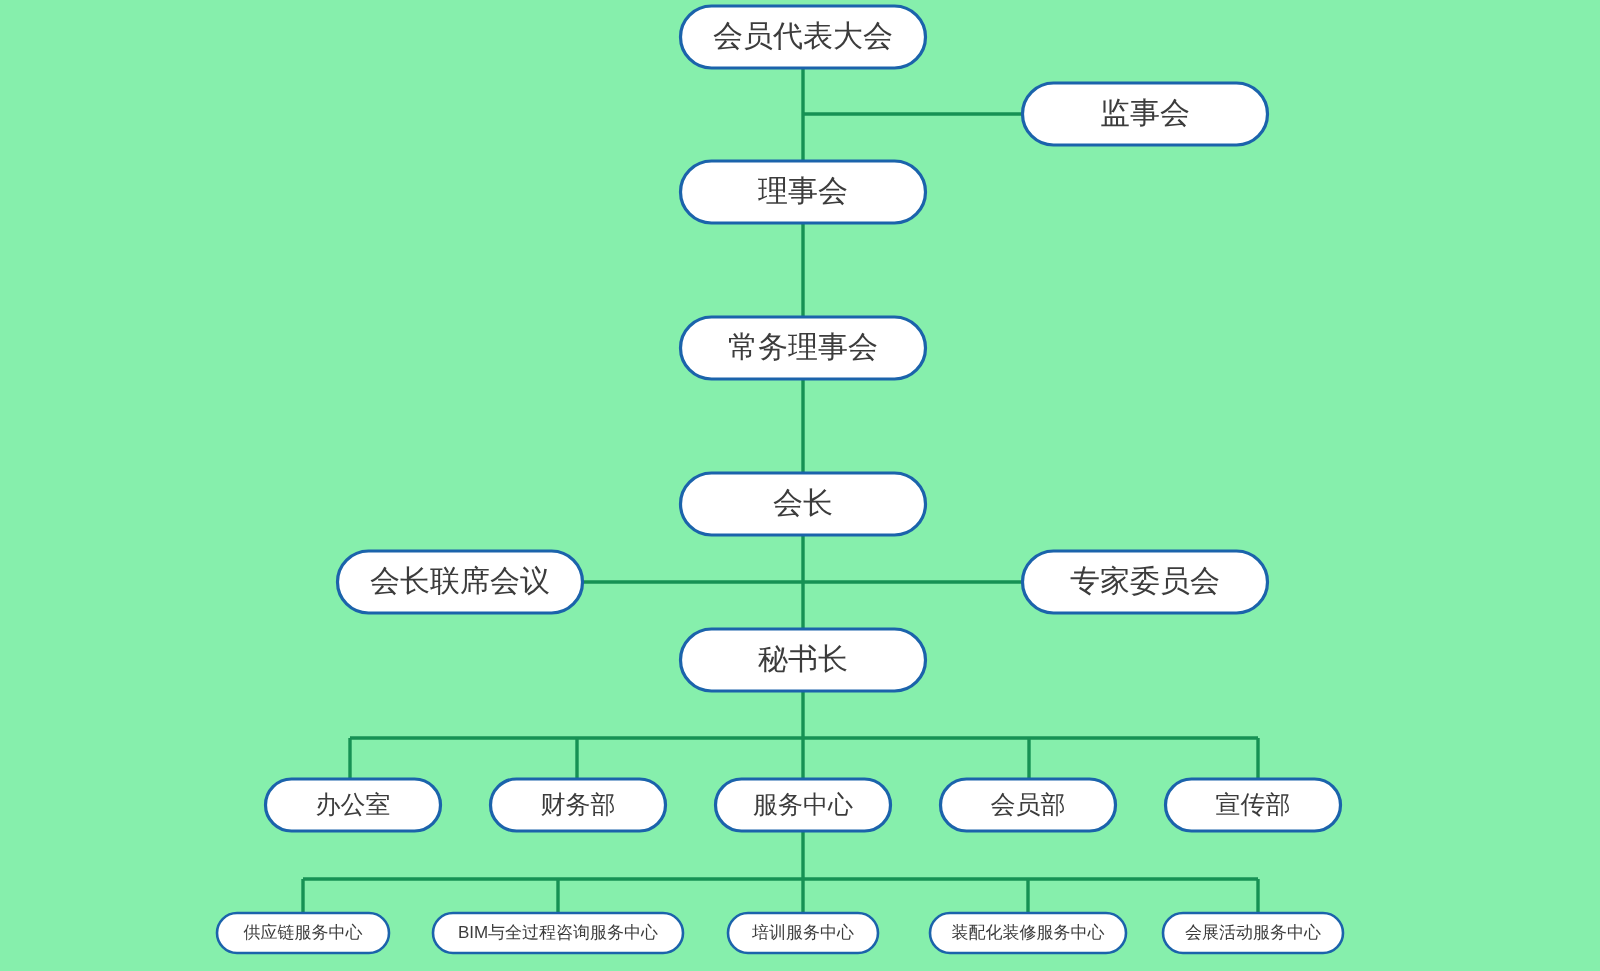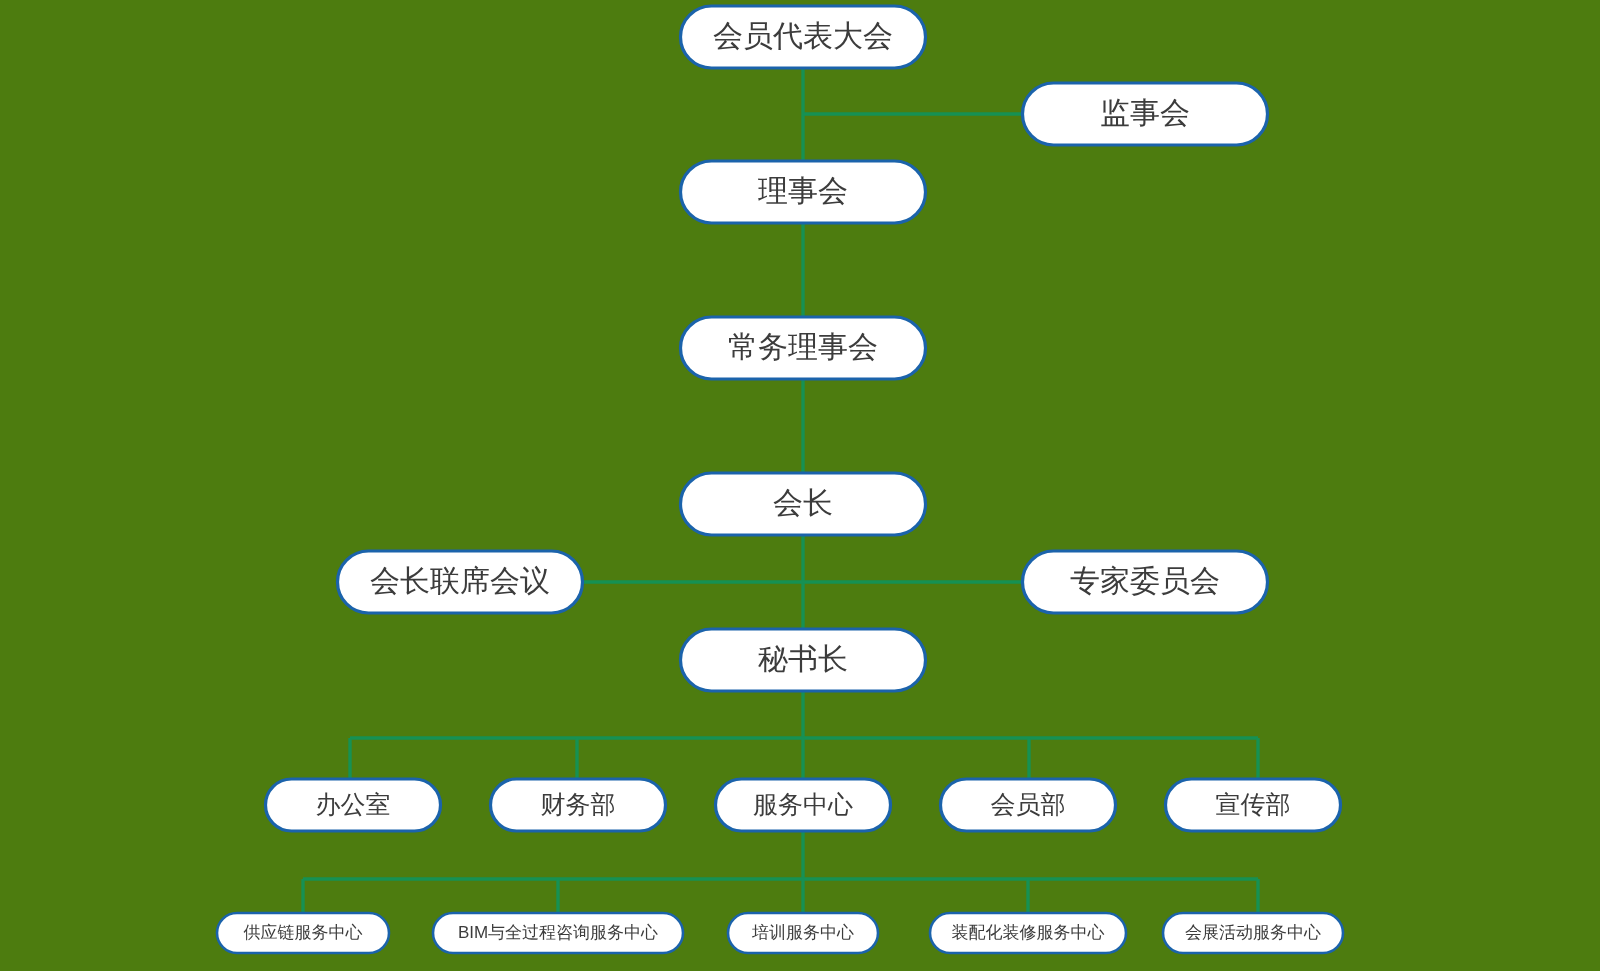--- a/index.html
+++ b/index.html
@@ -10,21 +10,21 @@
   body {
     width: 1600px;
     height: 971px;
     overflow: hidden;
     font-family: "Liberation Sans", "DejaVu Sans", sans-serif;
   }
   #chart-root {
     position: relative;
     width: 1600px;
     height: 971px;
-    background: #4d7c0f;
+    background: #86efac;
   }
   svg#org-svg {
     position: absolute;
     left: 0;
     top: 0;
     width: 1600px;
     height: 971px;
     display: block;
   }
   .node-box {

